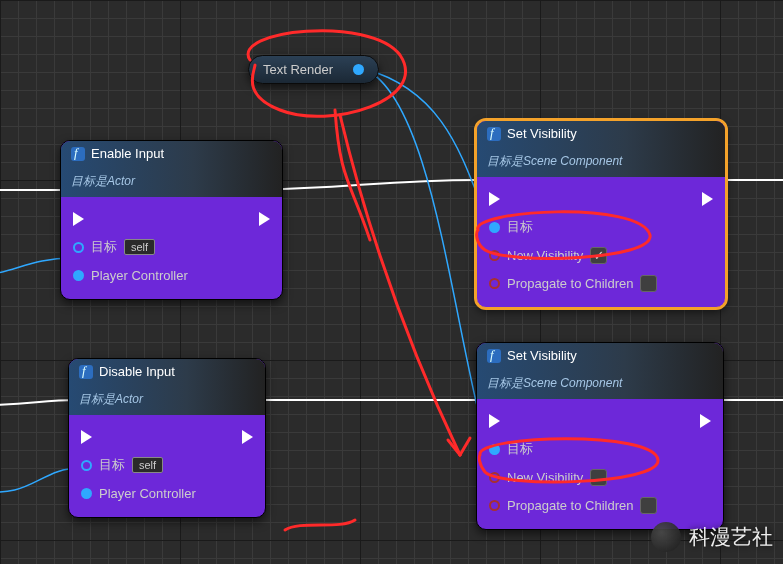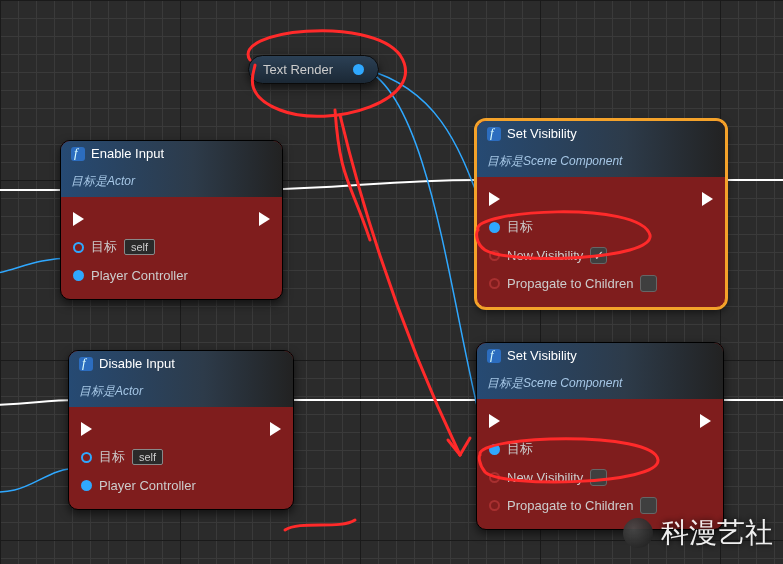--- a/index.html
+++ b/index.html
@@ -14,21 +14,21 @@
   .grid-bg::after {
     content: "";
     position: absolute; inset: 0;
     background-image:
       linear-gradient(#1a1a1a 1px, transparent 1px),
       linear-gradient(90deg, #1a1a1a 1px, transparent 1px);
     background-size: 180px 180px;
   }
   svg.wires { position: absolute; inset: 0; pointer-events: none; }
 
-  .node { position: absolute; border-radius: 10px; background: #7f1d1d; border: 1px solid #000; box-shadow: 0 4px 10px rgba(0,0,0,0.6); }
+  .node { position: absolute; border-radius: 10px; background: #6d28d9; border: 1px solid #000; box-shadow: 0 4px 10px rgba(0,0,0,0.6); }
   .node.selected { outline: 2px solid #f4a22a; border-color: #f4a22a; box-shadow: 0 0 0 1px #f4a22a, 0 4px 10px rgba(0,0,0,0.6); }
   .node-header { padding: 5px 10px 7px 10px; border-top-left-radius: 9px; border-top-right-radius: 9px;
     background: linear-gradient(90deg, #264a73 0%, #2d3b4a 60%, #222 100%); }
   .node-header .title-row { display: flex; align-items: center; gap: 6px; color: #fff; font-weight: 500; }
   .fn-icon { display: inline-block; width: 14px; height: 14px; border-radius: 3px; background: #2c6dbf; position: relative; }
   .fn-icon::after { content: "f"; position: absolute; left: 3px; top: -2px; font-style: italic; font-family: Georgia, serif; font-size: 13px; color: #dff; }
   .subtitle { color: #a6c7e6; font-style: italic; font-size: 12px; margin-top: 12px; }
 
   .node-body { padding: 8px 12px 10px 12px; }
   .row { display: flex; justify-content: space-between; align-items: center; height: 28px; }
@@ -45,21 +45,21 @@
   .checkbox.checked::after { content: "✓"; color: #ddd; font-size: 13px; line-height: 1; }
 
   
   .mini-node { position: absolute; background: linear-gradient(180deg, #2b4055 0%, #1b2835 100%); border: 1px solid #0a0a0a; border-radius: 18px; padding: 6px 14px; display: flex; align-items: center; gap: 20px; box-shadow: 0 4px 10px rgba(0,0,0,0.6); }
   .mini-node .dot { width: 11px; height: 11px; border-radius: 50%; background: #2fa8ff; display: inline-block; }
 
   
   svg.anno { position: absolute; inset: 0; pointer-events: none; }
 
   
-  .watermark { position: absolute; right: 10px; bottom: 12px; display: flex; align-items: center; gap: 8px; color: #fff; font-size: 28px; text-shadow: 0 0 6px #000; opacity: 0.92; }
+  .watermark { position: absolute; right: 10px; bottom: 12px; display: flex; align-items: center; gap: 8px; color: #fff; font-size: 21px; text-shadow: 0 0 6px #000; opacity: 0.92; }
   .wm-icon { width: 30px; height: 30px; border-radius: 50%; background: radial-gradient(circle at 35% 35%, #4a4a4a, #1a1a1a); }
 </style>
 </head>
 <body>
 
 <div class="grid-bg"></div>
 
 <svg class="wires" width="783" height="564">
 
   <path d="M -20 190 C 20 190, 30 190, 70 190" stroke="#ffffff" stroke-width="2" fill="none"></path>
@@ -113,21 +113,21 @@
     </div>
     <div class="row">
       <div class="row-left">
         <span class="obj-pin filled"></span>
         <span>Player Controller</span>
       </div>
     </div>
   </div>
 </div>
 
-<div class="node" style="left:68px; top:350px; width:226px;">
+<div class="node" style="left:68px; top:358px; width:198px;">
   <div class="node-header">
     <div class="title-row">
       <span class="fn-icon"></span>
       <span>Disable Input</span>
     </div>
     <div class="subtitle">目标是Actor</div>
   </div>
   <div class="node-body">
     <div class="row">
       <div class="row-left">

